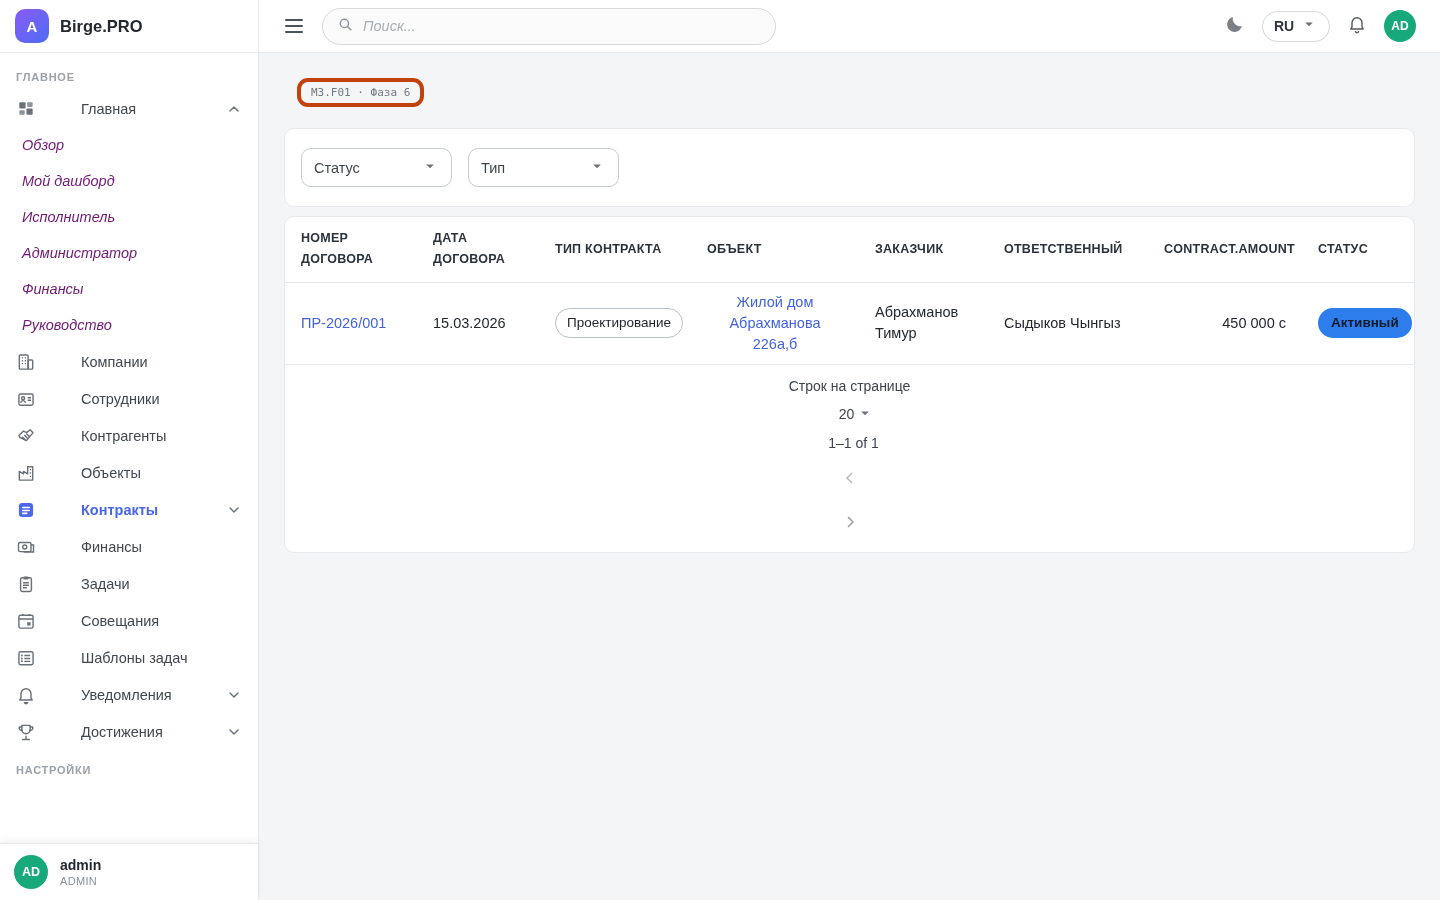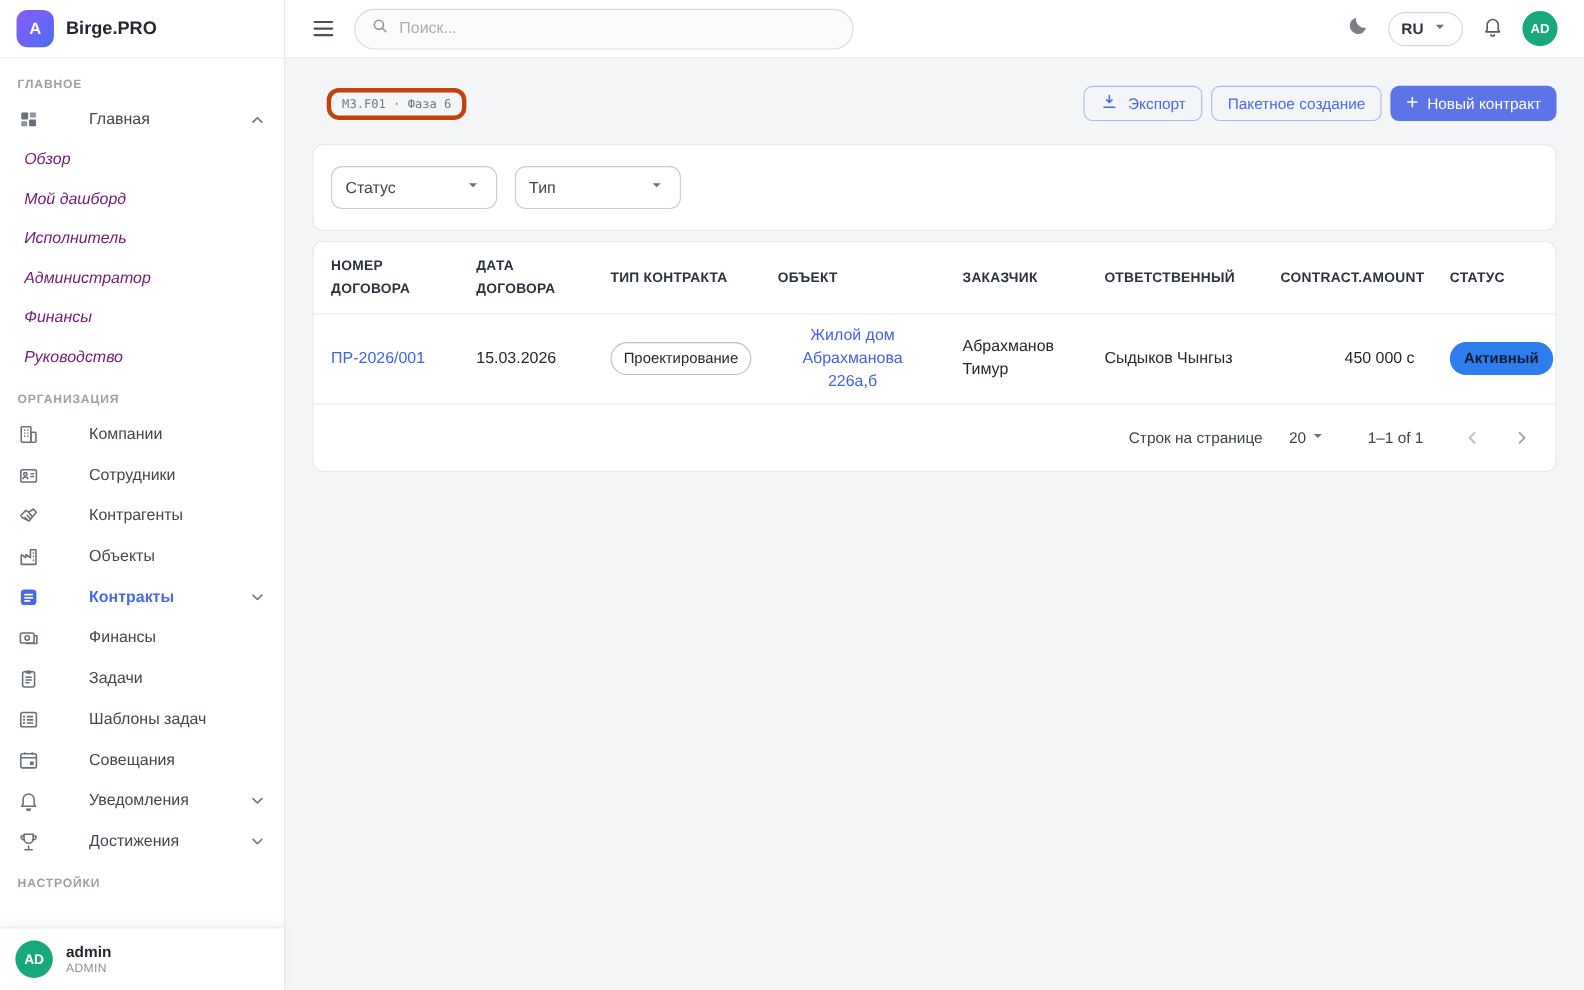--- a/index.html
+++ b/index.html
@@ -39,21 +39,21 @@
 
   
   .maincol { flex:1; display:flex; flex-direction:column; min-width:0; }
   .topbar { height:53px; background:#fff; border-bottom:1px solid #e8eaec; display:flex;
     align-items:center; padding:0 24px 0 26px; gap:19px; }
   .hamburger { display:flex; flex-direction:column; gap:4px; cursor:pointer; }
   .hamburger span { width:18px; height:2.2px; background:#4b525b; border-radius:1px; }
   .search-pill { width:454px; height:37px; border:1px solid #d5d9dc; border-radius:19px;
     background:#fbfbfc; display:flex; align-items:center; gap:9px; padding:0 14px; }
   .search-pill input { border:none; outline:none; background:transparent; font-size:14.5px;
-    color:#3d444c; width:100%; font-family:"Liberation Sans", sans-serif; }
+    color:#3d444c; width:100%; font-family:"Liberation Sans", sans-serif;font-style:italic; }
   .search-pill input::placeholder { color:#a8aeb5; }
   .topbar-right { margin-left:auto; display:flex; align-items:center; gap:17px; }
   .icon-btn { display:flex; align-items:center; justify-content:center; cursor:pointer; }
   .lang-pill { height:31px; min-width:68px; border:1px solid #d5d9dc; border-radius:16px;
     display:flex; align-items:center; justify-content:center; gap:6px; padding:0 10px;
     cursor:pointer; background:#fff; }
   .lang-pill .lang-txt { font-weight:700; font-size:14px; color:#2d3640; }
   .avatar-top { width:32px; height:32px; border-radius:50%; background:#17a97c; color:#fff;
     font-weight:700; font-size:12px; display:flex; align-items:center; justify-content:center;
     cursor:pointer; }
@@ -89,21 +89,21 @@
     vertical-align:middle; line-height:1.45; height:56px; }
   th.num, td.num { text-align:right; }
   td.center { text-align:center; }
   a.cell-link { color:#4262e0; text-decoration:none; cursor:pointer; }
   .chip-outline { display:inline-block; border:1px solid #b9bfc6; border-radius:16px;
     padding:4px 11px; font-size:13.5px; color:#23272f; white-space:nowrap; }
   .chip-filled { display:inline-block; background:#2e7ded; border-radius:16px;
     padding:5px 13px; font-size:13.5px; font-weight:600; color:#111b2e; white-space:nowrap; }
 
   .pagination { display:flex; align-items:center; justify-content:flex-end; gap:10px;
-    padding:13px 14px; font-size:14px; color:#3d444c; }
+    padding:13px 14px; font-size:14px; color:#3d444c;flex-direction:column; }
   .rpp-select { display:flex; align-items:center; gap:2px; margin-left:14px; cursor:pointer; }
   .range { margin:0 18px 0 26px; }
   .pg-btn { width:34px; height:34px; display:flex; align-items:center; justify-content:center;
     color:#b0b6bd; cursor:default; }
 </style>
 </head>
 <body>
 
 <div class="app">
 
@@ -132,21 +132,20 @@
             </svg>
         </span>
       </div>
       <div class="nav-sub">Обзор</div>
       <div class="nav-sub">Мой дашборд</div>
       <div class="nav-sub">Исполнитель</div>
       <div class="nav-sub">Администратор</div>
       <div class="nav-sub">Финансы</div>
       <div class="nav-sub">Руководство</div>
 
-      <div class="section-label">ОРГАНИЗАЦИЯ</div>
 
       <div class="nav-item">
         <span class="nicon">
           <svg width="20" height="20" viewBox="0 0 24 24" fill="none" stroke="#687078" stroke-width="1.7">
             <rect x="4" y="3.5" width="10.5" height="17" rx="1"></rect>
             <rect x="14.5" y="9.5" width="5.5" height="11" rx="1"></rect>
             <path d="M7 7h1.5M10.5 7H12M7 10.5h1.5M10.5 10.5H12M7 14h1.5M10.5 14H12" stroke-width="1.6"></path>
           </svg>
         </span>
         <span class="nlabel">Компании</span>
@@ -217,37 +216,37 @@
             <rect x="9" y="3" width="6" height="3.5" rx="1" fill="#687078" stroke="none"></rect>
             <path d="M8.5 10.5h7M8.5 13.5h7M8.5 16.5h4.5"></path>
           </svg>
         </span>
         <span class="nlabel">Задачи</span>
       </div>
 
       <div class="nav-item">
         <span class="nicon">
           <svg width="20" height="20" viewBox="0 0 24 24" fill="none" stroke="#687078" stroke-width="1.7">
+            <rect x="3.5" y="5" width="17" height="15.5" rx="2"></rect>
+            <path d="M3.5 9.5h17M8 3.5V6M16 3.5V6"></path>
+            <rect x="13.5" y="13.5" width="4" height="4" fill="#687078" stroke="none"></rect>
+          </svg>
+        </span>
+        <span class="nlabel">Совещания</span>
+      </div>
+
+      <div class="nav-item">
+        <span class="nicon">
+          <svg width="20" height="20" viewBox="0 0 24 24" fill="none" stroke="#687078" stroke-width="1.7">
             <rect x="3.5" y="4.5" width="17" height="15.5" rx="2"></rect>
             <path d="M7 9h.01M7 12.5h.01M7 16h.01" stroke-width="2.4" stroke-linecap="round"></path>
             <path d="M10 9h7M10 12.5h7M10 16h7"></path>
           </svg>
         </span>
         <span class="nlabel">Шаблоны задач</span>
-      </div>
-
-      <div class="nav-item">
-        <span class="nicon">
-          <svg width="20" height="20" viewBox="0 0 24 24" fill="none" stroke="#687078" stroke-width="1.7">
-            <rect x="3.5" y="5" width="17" height="15.5" rx="2"></rect>
-            <path d="M3.5 9.5h17M8 3.5V6M16 3.5V6"></path>
-            <rect x="13.5" y="13.5" width="4" height="4" fill="#687078" stroke="none"></rect>
-          </svg>
-        </span>
-        <span class="nlabel">Совещания</span>
       </div>
 
       <div class="nav-item">
         <span class="nicon">
           <svg width="20" height="20" viewBox="0 0 24 24" fill="none" stroke="#687078" stroke-width="1.7" stroke-linejoin="round">
             <path d="M18 15.5v-5a6 6 0 1 0-12 0v5L4.5 18h15z"></path>
             <path d="M10 20.5a2 2 0 0 0 4 0" fill="#687078"></path>
           </svg>
         </span>
         <span class="nlabel">Уведомления</span>
@@ -340,37 +339,20 @@
           </span>
         </div>
         <div class="avatar-top">AD</div>
       </div>
     </header>
 
     <main class="content">
 
       <div class="page-head">
         <span class="phase-badge">M3.F01 · Фаза 6</span>
-        <div class="actions">
-          <button class="btn btn-outline">
-            <span>
-              <svg width="17" height="17" viewBox="0 0 24 24" fill="none" stroke="#4a68ea" stroke-width="2" stroke-linecap="round" stroke-linejoin="round">
-                <path d="M12 4v9m0 0-3.5-3.5M12 13l3.5-3.5M5 19h14"></path>
-              </svg>
-            </span>
-            <span>Экспорт</span>
-          </button>
-          <button class="btn btn-outline">
-            <span>Пакетное создание</span>
-          </button>
-          <button class="btn btn-primary">
-            <span class="plus">+</span>
-            <span>Новый контракт</span>
-          </button>
-        </div>
       </div>
 
       <div class="card filter-card">
         <div class="field select">
           <span class="sel-label">Статус</span>
           <span>
             <svg width="18" height="18" viewBox="0 0 24 24">
                 <path d="M7 10l5 5 5-5z" fill="#6a727c"></path>
               </svg>
           </span>

